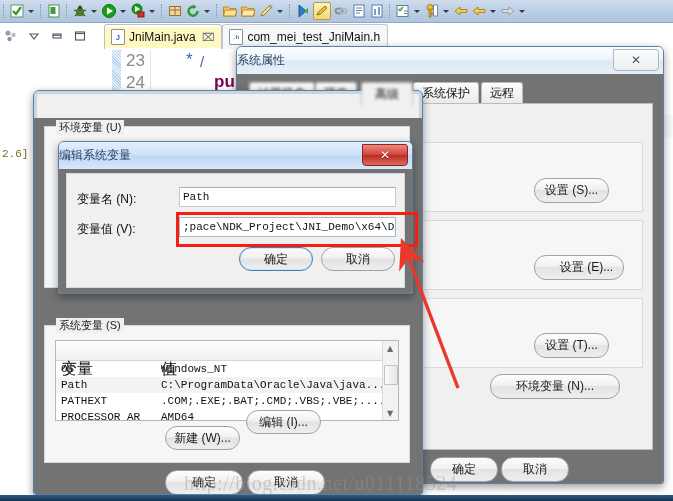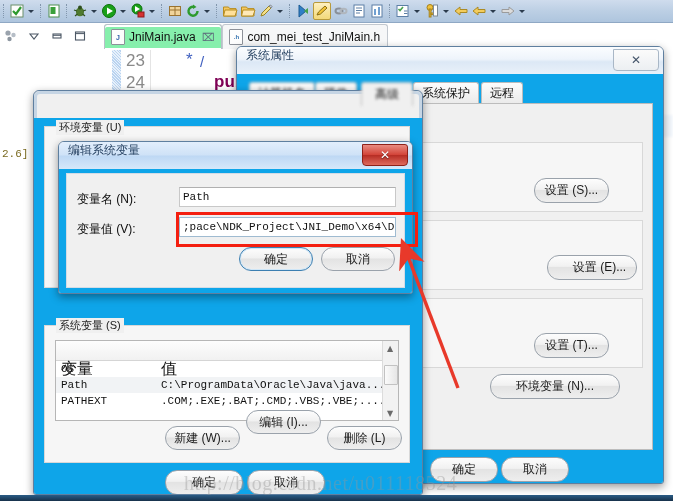--- a/index.html
+++ b/index.html
@@ -54,21 +54,21 @@
     position: absolute; left: 104px; top: 22px; height: 27px; width: 569px;
     display: flex; align-items: flex-end;
   }
   .etab {
     height: 24px; display: flex; align-items: center; gap: 4px;
     padding: 0 7px 0 6px; font-size: 12px; color: #111;
     background: #f6f7f8; border: 1px solid #c2c8cf; border-bottom: none;
     border-radius: 3px 3px 0 0; position: relative;
   }
   .etab.active {
-    background: #86efac; border-color: #b8c0c8;
+    background: #fef9c3; border-color: #b8c0c8;
     box-shadow: inset 0 2px 0 #fff;
   }
   .etab.active::after {
     content: ""; position: absolute; left: 0; right: 0; bottom: -1px;
     height: 2px; background: #ffffff;
   }
   .tab-file-icon {
     width: 12px; height: 14px; background: #fdfdfd;
     border: 1px solid #8d9199; border-radius: 1px;
     font-size: 7px; color: #2f5fa8; display: flex;
@@ -126,22 +126,22 @@
   }
   .win-frame {
     position: absolute; inset: 0;
     border: 3px solid rgba(190,208,226,.85);
     border-radius: 6px 6px 3px 3px;
     pointer-events: none;
   }
   .titlebar {
     position: relative; height: 27px;
     background: linear-gradient(to bottom, #fbfdff 0%, #eef4fb 45%, #dce8f5 55%, #e9f1fa 100%);
-    display: flex; 
-    padding-left: 9px;
+    display: flex; align-items: center;
+    padding-left: 0;
   }
   .titlebar.plain {
     background: linear-gradient(to bottom, #fdfefe 0%, #f2f6fa 48%, #e6eef7 52%, #eff5fb 100%);
   }
   .title-text {
     font-size: 12px; color: #1f3b5c;
     font-family: "Liberation Sans", sans-serif;
   }
   .close-btn {
     position: absolute; right: 4px; top: 2px;
@@ -151,21 +151,21 @@
     display: flex; align-items: center; justify-content: center;
     color: #44556a; font-size: 12px; font-family: "DejaVu Sans", sans-serif;
   }
   .close-btn.red {
     background: linear-gradient(to bottom,#e98b82,#d3453a 48%,#b72e25 52%,#df6a5d);
     border: 1px solid #8e2119; color: #ffffff;
     text-shadow: 0 1px 1px rgba(0,0,0,.5);
   }
   .win-body {
     position: absolute; left: 0; right: 0; bottom: 0;
-    background: #0ea5e9;
+    background: #737373;
   }
 
   .groupbox {
     position: absolute;
     border: 1px solid #d8d8d8;
     background: #f6f6f6;
   }
   .group-label {
     position: absolute; font-size: 11px; color: #222; background: #f0f0f0;
     padding: 0 3px; font-family: "Liberation Sans", sans-serif;
@@ -513,21 +513,21 @@
 
       <div style="position:absolute; left:12px; top:29px; width:402px; height:345px; background:#f0f0f0; border:1px solid #bcbcbc;"></div>
 
       <div class="sp-text" style="left:20px; top:48px;">为管理员登录。</div>
 
       <div class="groupbox" style="left:22px; top:68px; width:382px; height:68px;"></div>
       <div class="sp-text" style="left:28px; top:76px;">存使用，以及虚拟内存</div>
       <div class="wbtn" style="left:297px; top:104px; width:73px; height:23px;">设置 (S)...</div>
 
       <div class="groupbox" style="left:22px; top:146px; width:382px; height:68px;"></div>
-      <div class="wbtn" style="left:310px; top:181px; width:73px; height:23px;padding-left:15px;">设置 (E)...</div>
+      <div class="wbtn" style="left:297px; top:181px; width:73px; height:23px;padding-left:15px;">设置 (E)...</div>
 
       <div class="groupbox" style="left:22px; top:224px; width:382px; height:68px;"></div>
       <div class="sp-text" style="left:28px; top:232px;">信息</div>
       <div class="wbtn" style="left:253px; top:300px; width:128px; height:23px;">环境变量 (N)...</div>
 
       <div class="wbtn" style="left:297px; top:259px; width:73px; height:23px;">设置 (T)...</div>
 
       <div class="wbtn" style="left:193px; top:383px; width:66px; height:23px;">确定</div>
       <div class="wbtn" style="left:264px; top:383px; width:66px; height:23px;">取消</div>
     </div>
@@ -544,39 +544,43 @@
       <div class="groupbox" style="left:10px; top:207px; width:364px; height:136px;"></div>
       <div class="group-label" style="left:22px; top:200px;">系统变量 (S)</div>
 
       <div class="vtable" style="left:21px; top:222px; width:342px; height:79px;">
         <div class="vt-head">
           <div style="width:100px;">变量</div>
           <div style="width:227px;border-right:none;">值</div>
         </div>
         <div class="vt-row">
           <div style="width:100px;">OS</div>
+          <div style="width:227px;">Windows_NT</div>
         </div>
         <div class="vt-row sel">
           <div style="width:100px;">Path</div>
           <div style="width:227px;">C:\ProgramData\Oracle\Java\java...</div>
         </div>
         <div class="vt-row">
           <div style="width:100px;">PATHEXT</div>
           <div style="width:227px;">.COM;.EXE;.BAT;.CMD;.VBS;.VBE;....</div>
         </div>
+        <div class="vt-row">
+          <div style="width:100px;">PROCESSOR_AR</div>
+          <div style="width:227px;">AMD64</div>
+        </div>
         <div class="vscroll">
           <div class="vs-arrow" style="top:0;">▲</div>
           <div class="vs-thumb" style="top:24px; height:18px;"></div>
           <div class="vs-arrow" style="bottom:0;">▼</div>
         </div>
       </div>
 
       <div class="wbtn" style="left:131px; top:308px; width:73px; height:22px;">新建 (W)...</div>
       <div class="wbtn" style="left:212px; top:292px; width:73px; height:22px;">编辑 (I)...</div>
-      <div class="wbtn" style="left:293px; top:308px; width:73px; height:22px;">删除 (L)</div>
 
       <div class="wbtn" style="left:131px; top:352px; width:76px; height:23px;">确定</div>
       <div class="wbtn" style="left:213px; top:352px; width:76px; height:23px;">取消</div>
     </div>
   </div>
 
   <div class="win" style="left:58px; top:141px; width:353px; height:151px;">
     <div class="win-frame"></div>
     <div class="titlebar" style="background:linear-gradient(to bottom,#e2eefc 0%,#cfe2f7 48%,#bed8f4 52%,#d6e8fa 100%);">
       <span class="title-text">编辑系统变量</span>

